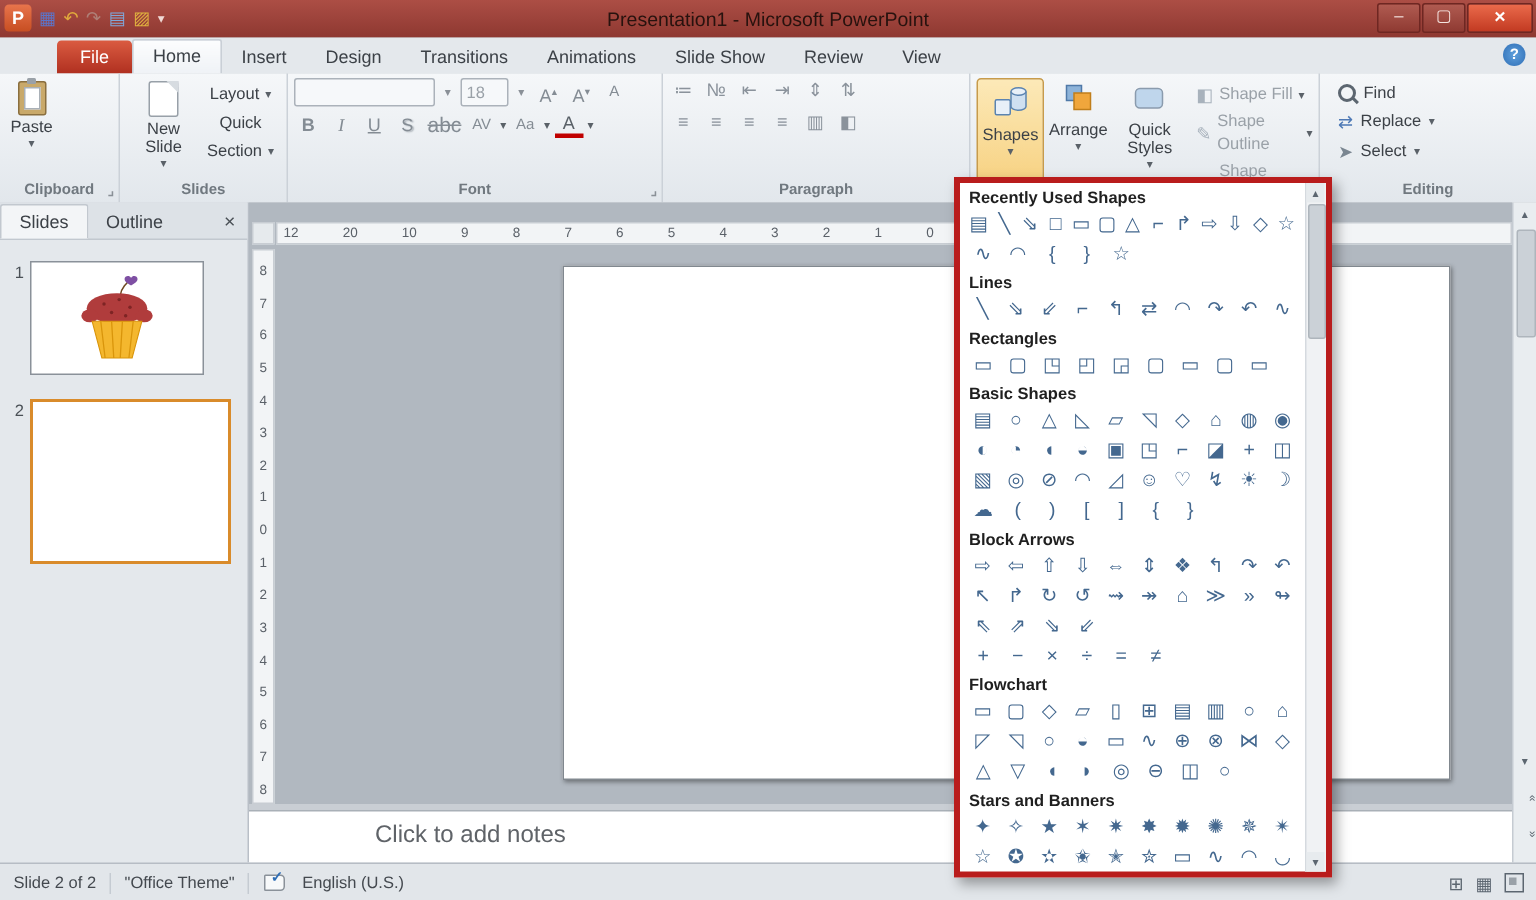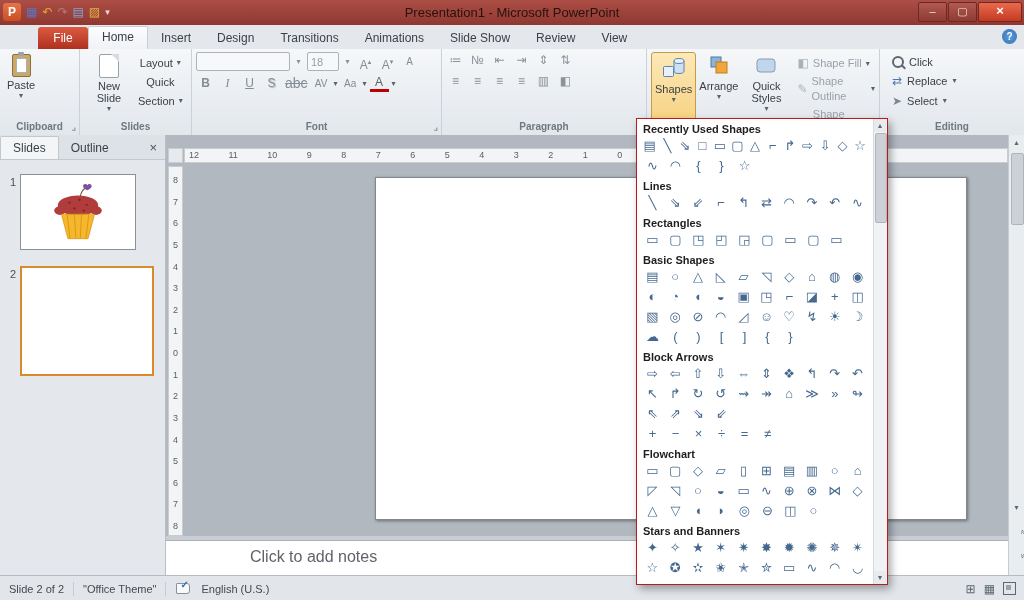--- a/index.html
+++ b/index.html
@@ -126,21 +126,21 @@
   .ssep{width:1px;height:14px;background:#C5CBD2;}
   .spell{display:inline-flex;align-items:center;margin:0 2px 0 10px;position:relative;}
   .book{width:12px;height:9px;background:#F7F9FA;border:1px solid #8A9199;border-radius:1px 3px 3px 1px;}
   .chk{position:absolute;left:4px;top:-4px;color:#2E6DB5;font-size:10px;font-weight:bold;}
   .status-right{margin-left:auto;display:flex;align-items:center;gap:8px;padding-right:8px;}
   .vic{font-size:12px;color:#5C6670;}
   .fitbox{width:11px;height:11px;border:1px solid #5C6670;position:relative;}
   .fitbox::after{content:"";position:absolute;left:2px;top:2px;width:5px;height:5px;background:#9AA1A8;}
   
   .gallery{position:absolute;left:636px;top:118px;width:252px;height:467px;background:#fff;
-           border:1px solid #b91c1c;box-sizing:border-box;box-shadow:3px 4px 8px rgba(0,0,0,.35);z-index:50;display:flex;}
+           border:4px solid #b91c1c;box-sizing:border-box;box-shadow:3px 4px 8px rgba(0,0,0,.35);z-index:50;display:flex;}
   .gal-sections{flex:1;overflow:hidden;}
   .gal-header{font-size:11px;font-weight:bold;color:#1F1F1F;padding:4px 6px 1px 6px;}
   .gal-row{display:flex;padding:1px 4px;}
   .gal-icon{flex:0 1 23px;min-width:0;height:18px;line-height:18px;text-align:center;
             font-size:13px;color:#44688F;overflow:hidden;}
   .gal-scroll{width:13px;background:#F0F2F4;border-left:1px solid #D5DADF;position:relative;}
   .gal-up,.gal-down{position:absolute;left:0;width:12px;height:13px;text-align:center;font-size:8px;
                     color:#5C6670;line-height:13px;background:#E7EBEE;}
   .gal-up{top:0;} .gal-down{bottom:0;}
   .gal-thumb{position:absolute;left:1px;top:14px;width:10px;height:88px;background:#CBD1D7;
@@ -337,21 +337,21 @@
         </div>
       </div>
       <div class="rlabel"></div>
     </div>
 
     <div class="rgroup" style="width:144px;border-right:none;">
       <div class="rbody">
         <div class="ecol">
           <div class="ebtn">
             <span class="mag"></span>
-            <span>Click</span>
+            <span>Find</span>
           </div>
           <div class="ebtn">
             <span class="eic">⇄</span>
             <span>Replace</span>
             <span class="caret">▾</span>
           </div>
           <div class="ebtn">
             <span class="eic sel">➤</span>
             <span>Select</span>
             <span class="caret">▾</span>
@@ -360,21 +360,21 @@
       </div>
       <div class="rlabel"><span>Editing</span></div>
     </div>
   </div>
 
   <div class="canvasbg"></div>
   <div class="rcorner"></div>
   <div class="hruler">
     <div class="hnums">
         <span class="rnum">12</span>
-        <span class="rnum">11</span>
+        <span class="rnum">20</span>
         <span class="rnum">10</span>
         <span class="rnum">9</span>
         <span class="rnum">8</span>
         <span class="rnum">7</span>
         <span class="rnum">6</span>
         <span class="rnum">5</span>
         <span class="rnum">4</span>
         <span class="rnum">3</span>
         <span class="rnum">2</span>
         <span class="rnum">1</span>

